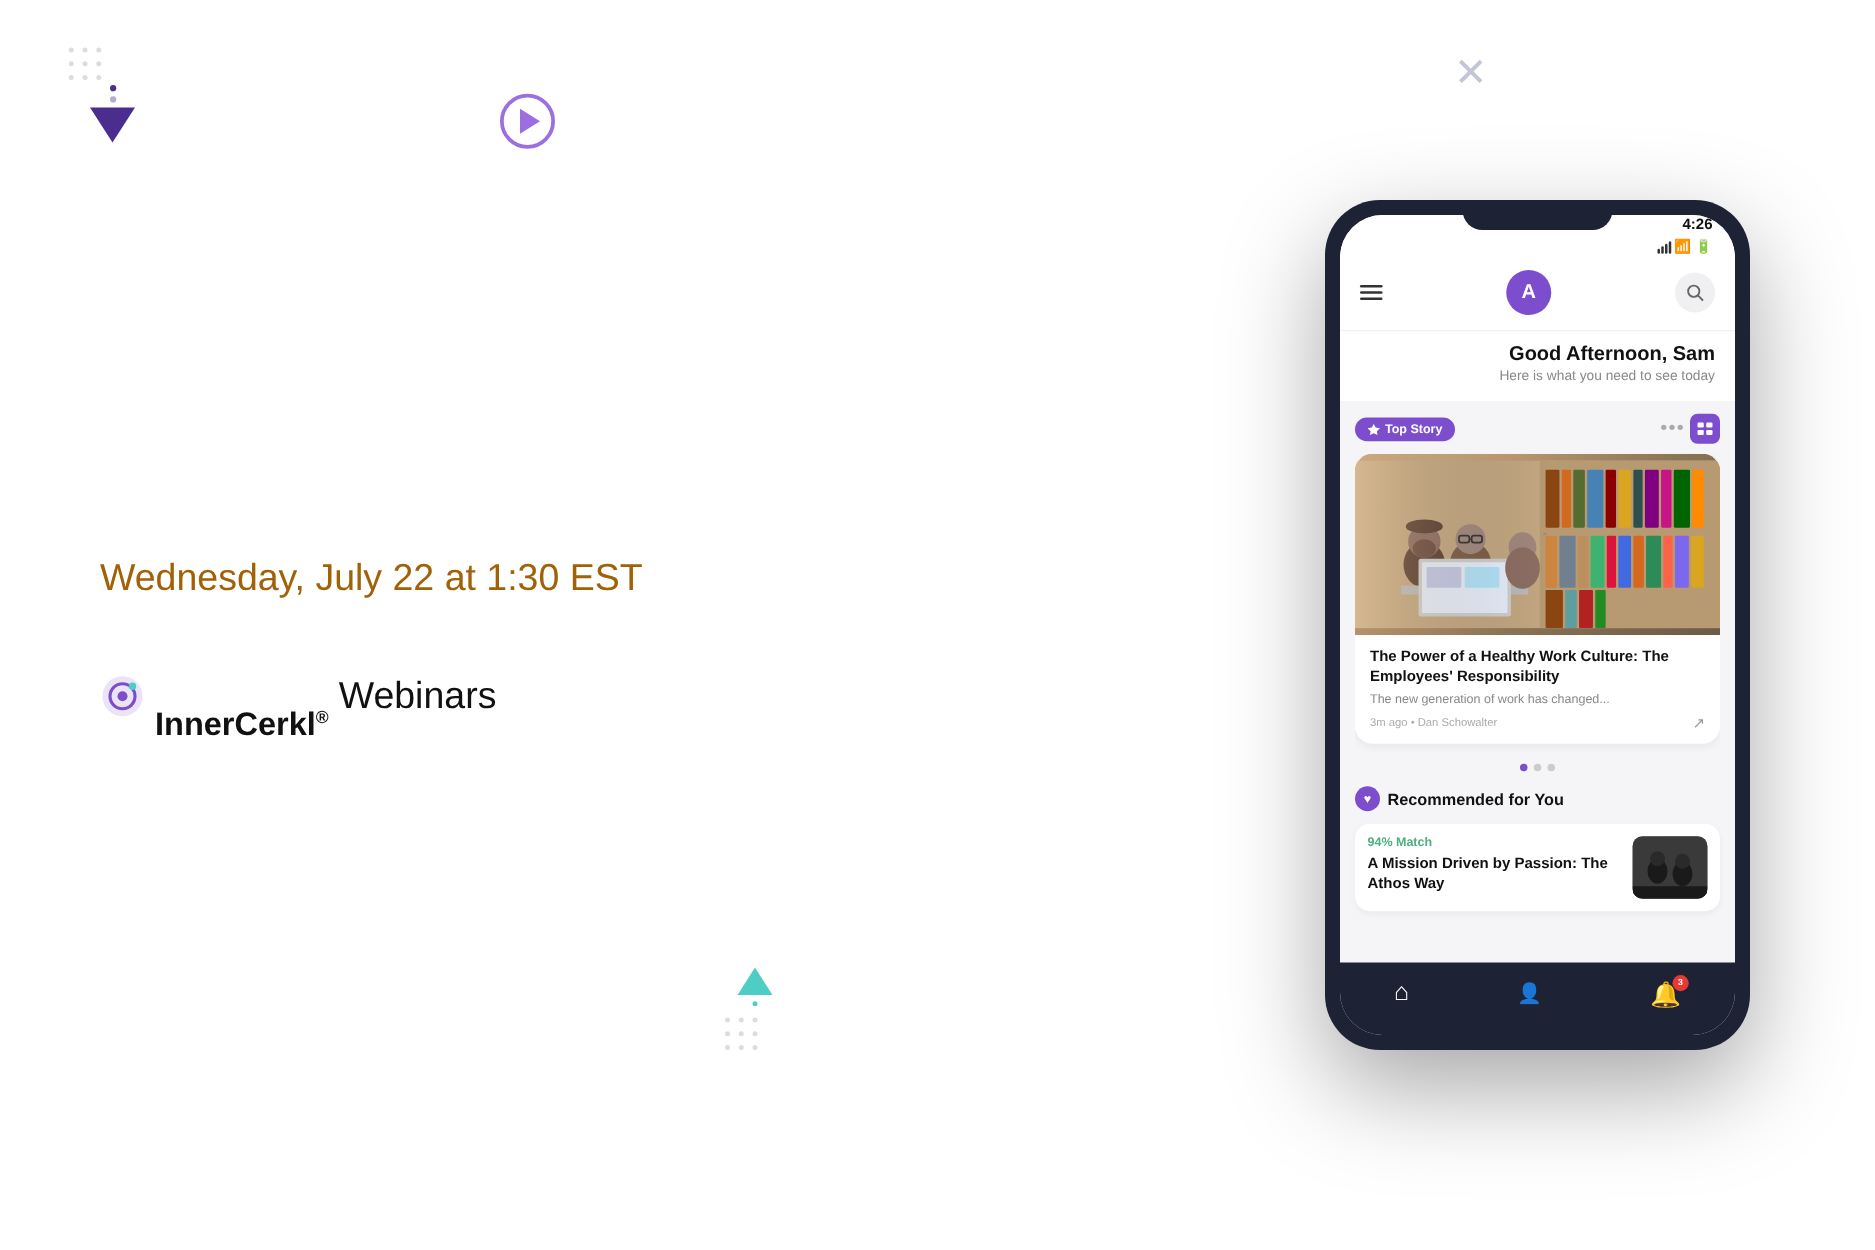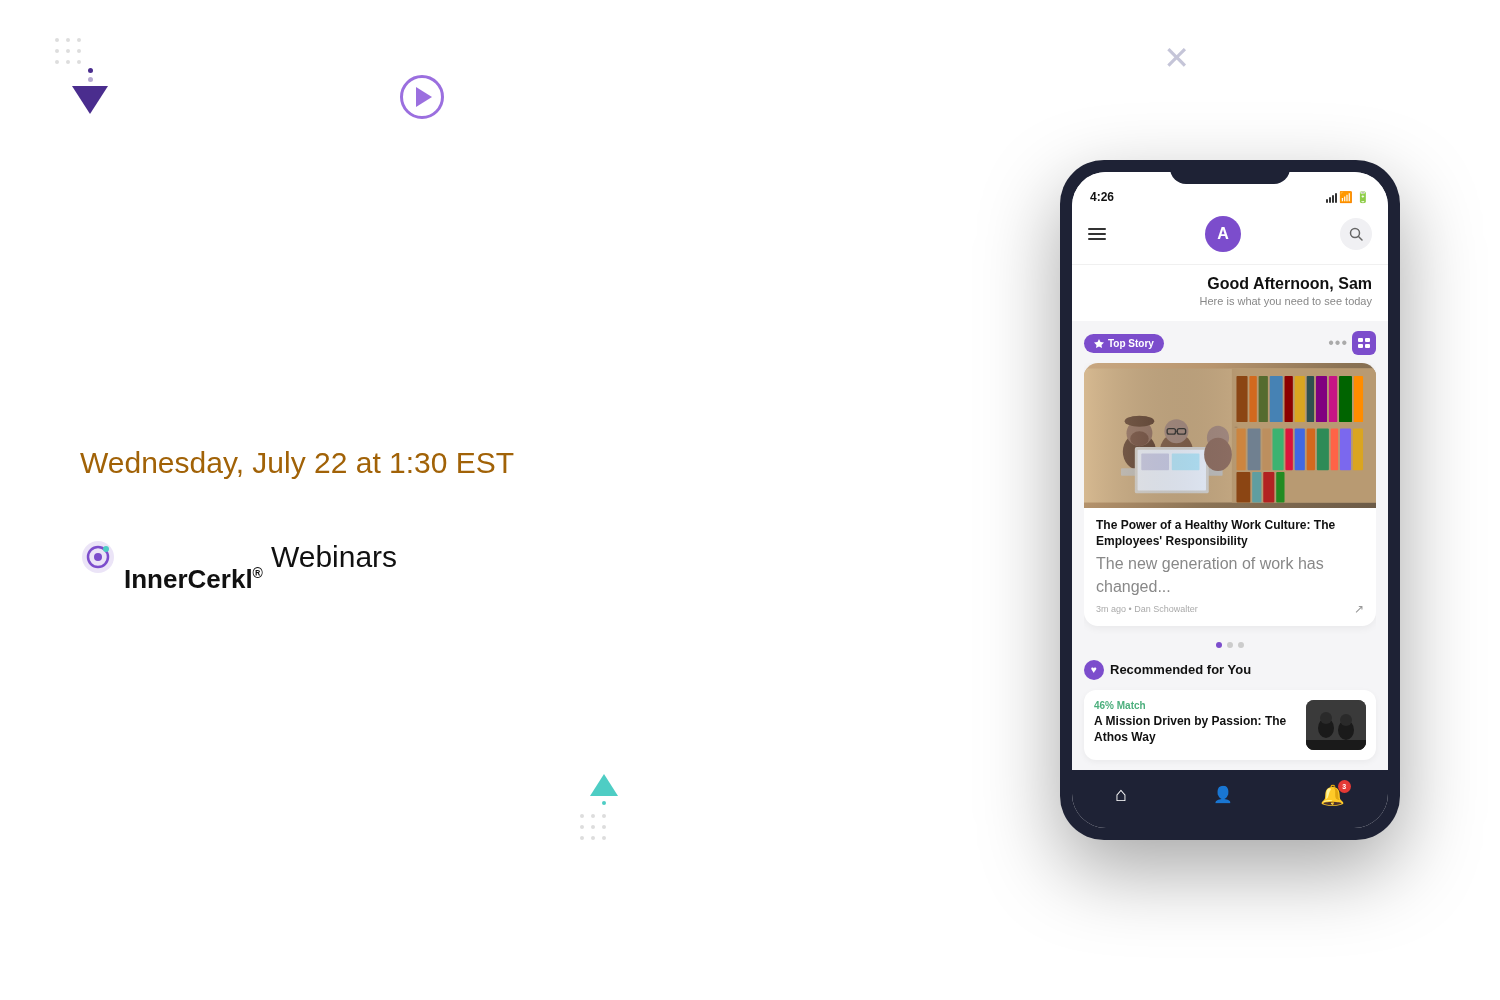--- a/index.html
+++ b/index.html
@@ -112,20 +112,21 @@
     .status-bar {
       background: #ffffff;
       height: 36px;
       display: flex;
       align-items: flex-end;
       justify-content: space-between;
       padding: 0 18px 4px;
       font-size: 11px;
       font-weight: 600;
       color: #111;
+      flex-direction: column;
     }
 
     .status-time {
       font-size: 12px;
       font-weight: 700;
     }
 
     .status-icons {
       display: flex;
       align-items: center;
@@ -256,21 +257,21 @@
 
     .card-title {
       font-size: 12px;
       font-weight: 700;
       color: #111;
       line-height: 1.3;
       margin-bottom: 4px;
     }
 
     .card-excerpt {
-      font-size: 16px;
+      font-size: 10px;
       color: #888;
       line-height: 1.4;
       margin-bottom: 4px;
     }
 
     .card-meta {
       display: flex;
       align-items: center;
       justify-content: space-between;
       font-size: 9px;
@@ -689,21 +690,21 @@
           <div class="dot"></div>
         </div>
 
         <div class="recommended-header">
           <div class="heart-icon">♥</div>
           <span>Recommended for You</span>
         </div>
 
         <div class="recommended-card">
           <div class="rec-text">
-            <div class="match-label">46% Match</div>
+            <div class="match-label">94% Match</div>
             <div class="rec-title">A Mission Driven by Passion: The Athos Way</div>
           </div>
           <div class="rec-image">
             <svg width="60" height="50" viewBox="0 0 60 50" xmlns="http://www.w3.org/2000/svg">
               <rect width="60" height="50" fill="#3a3a3a"></rect>
 
               <ellipse cx="20" cy="28" rx="8" ry="10" fill="#1a1a1a"></ellipse>
               <ellipse cx="20" cy="18" rx="6" ry="6" fill="#2a2a2a"></ellipse>
               <ellipse cx="40" cy="30" rx="8" ry="10" fill="#1a1a1a"></ellipse>
               <ellipse cx="40" cy="20" rx="6" ry="6" fill="#2a2a2a"></ellipse>

